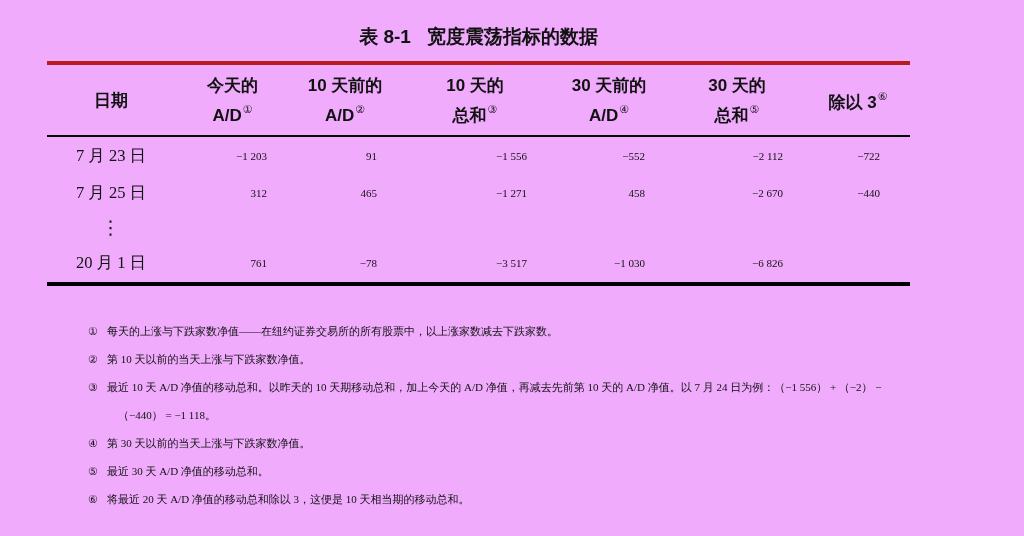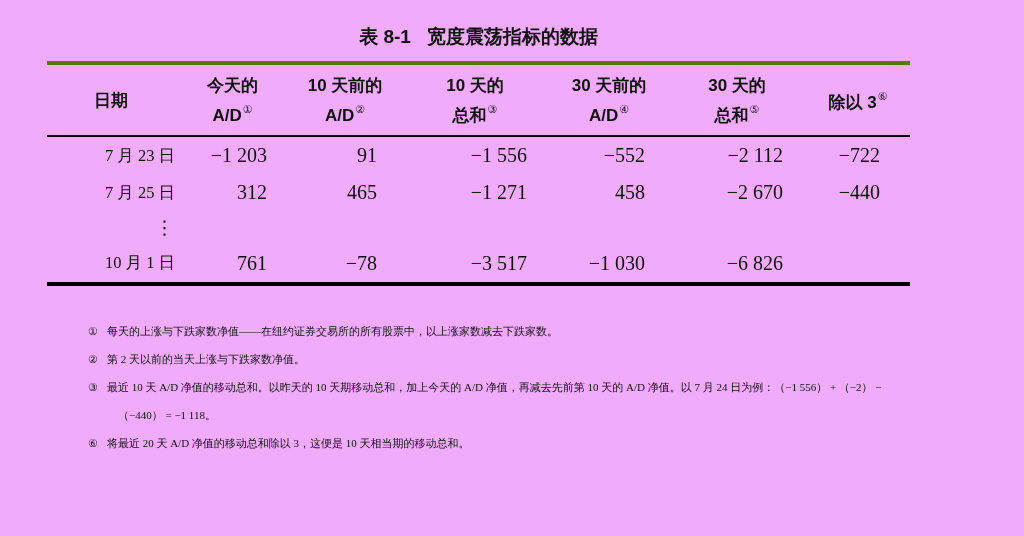--- a/index.html
+++ b/index.html
@@ -23,21 +23,21 @@
     line-height: 26px;
     white-space: nowrap;
   }
   .title-label { margin-right: 16px; }
   
   table.data-table {
     margin: 11px 0 0 47px;
     width: 863px;
     border-collapse: collapse;
     table-layout: fixed;
-    border-top: 4px solid #4d7c0f;
+    border-top: 4px solid #b91c1c;
     border-bottom: 4px solid #000;
   }
   .data-table thead th {
     border-bottom: 2px solid #000;
     height: 70px;
     vertical-align: middle;
     text-align: center;
     padding: 0;
     font-family: "Liberation Sans", sans-serif;
     font-weight: bold;
@@ -49,25 +49,25 @@
     font-weight: normal;
     position: relative;
     top: -1px;
     margin-left: 1px;
   }
   .data-table tbody td {
     height: 37px;
     vertical-align: middle;
     text-align: right;
     padding: 0 23px 0 0;
-    font-size: 20px;
+    font-size: 11px;
     white-space: nowrap;
   }
   .data-table tbody td.date {
-    text-align: right;
+    text-align: center;
     padding: 0;
     font-size: 16.5px;
   }
   .data-table tbody td.last { padding-right: 30px; }
   .data-table tbody tr.row-ellipsis td { height: 33px; }
   .data-table tbody td.ell {
     font-size: 19px;
     letter-spacing: 1px;
   }
   .data-table tbody tr.row-last td { height: 38px; }
@@ -155,31 +155,33 @@
       <tr class="row-ellipsis">
         <td class="date ell">⋮</td>
         <td></td>
         <td></td>
         <td></td>
         <td></td>
         <td></td>
         <td class="last"></td>
       </tr>
       <tr class="row-last">
-        <td class="date">10 月 1 日</td>
+        <td class="date">20 月 1 日</td>
         <td>761</td>
         <td>−78</td>
         <td>−3 517</td>
         <td>−1 030</td>
         <td>−6 826</td>
         <td class="last"></td>
       </tr>
     </tbody>
   </table>
 
   <div class="footnotes">
     <p class="footnote"><span class="fn-marker">①</span><span>每天的上涨与下跌家数净值——在纽约证券交易所的所有股票中，以上涨家数减去下跌家数。</span></p>
-    <p class="footnote"><span class="fn-marker">②</span><span>第 2 天以前的当天上涨与下跌家数净值。</span></p>
+    <p class="footnote"><span class="fn-marker">②</span><span>第 10 天以前的当天上涨与下跌家数净值。</span></p>
     <p class="footnote"><span class="fn-marker">③</span><span>最近 10 天 A/D 净值的移动总和。以昨天的 10 天期移动总和，加上今天的 A/D 净值，再减去先前第 10 天的 A/D 净值。以 7 月 24 日为例：（−1 556） + （−2） − （−440） = −1 118。</span></p>
+    <p class="footnote"><span class="fn-marker">④</span><span>第 30 天以前的当天上涨与下跌家数净值。</span></p>
+    <p class="footnote"><span class="fn-marker">⑤</span><span>最近 30 天 A/D 净值的移动总和。</span></p>
     <p class="footnote"><span class="fn-marker">⑥</span><span>将最近 20 天 A/D 净值的移动总和除以 3，这便是 10 天相当期的移动总和。</span></p>
   </div>
 
 </div>
 
 </body></html>

